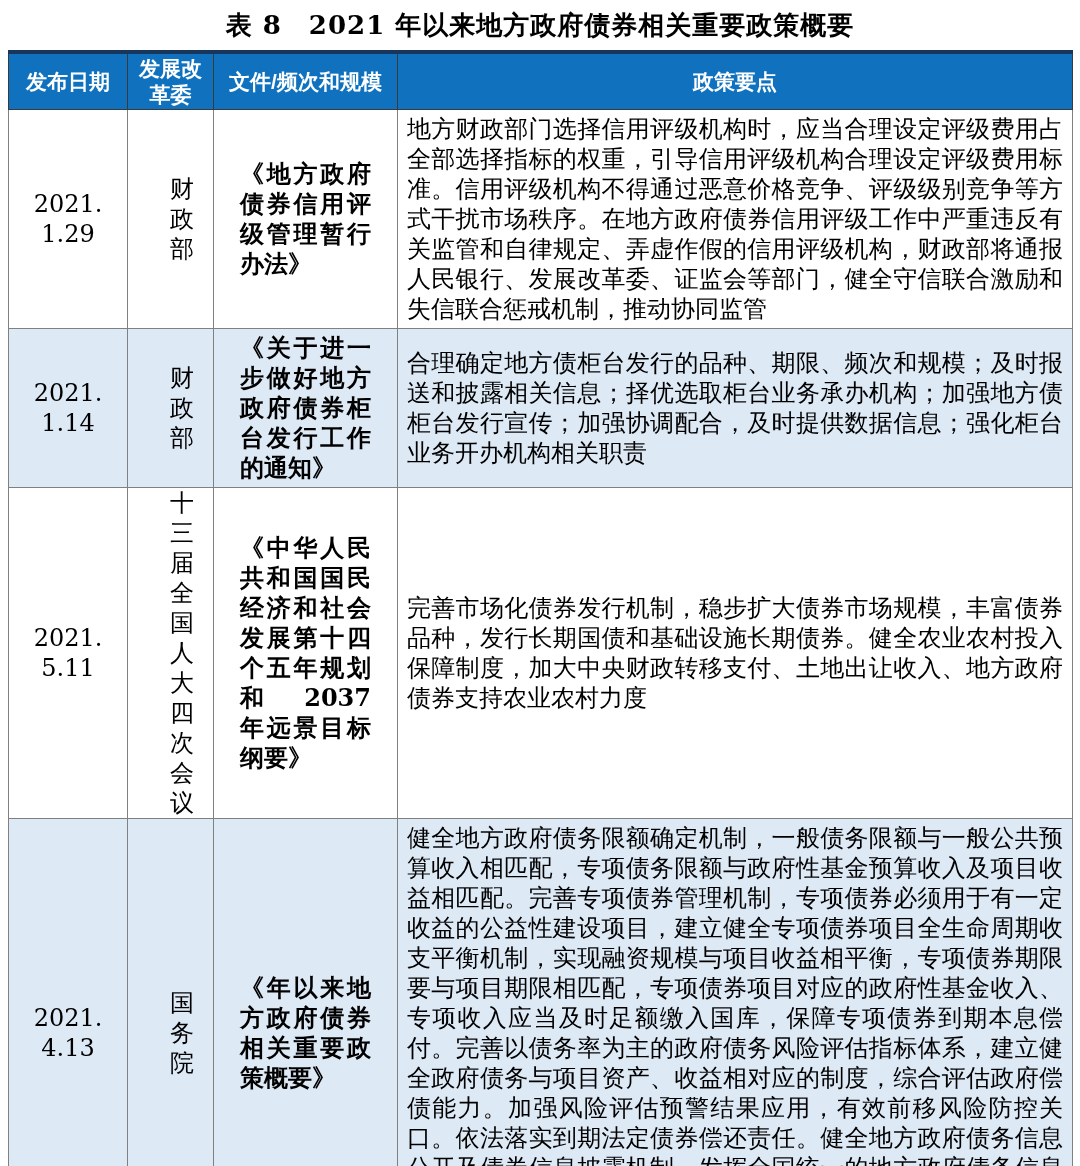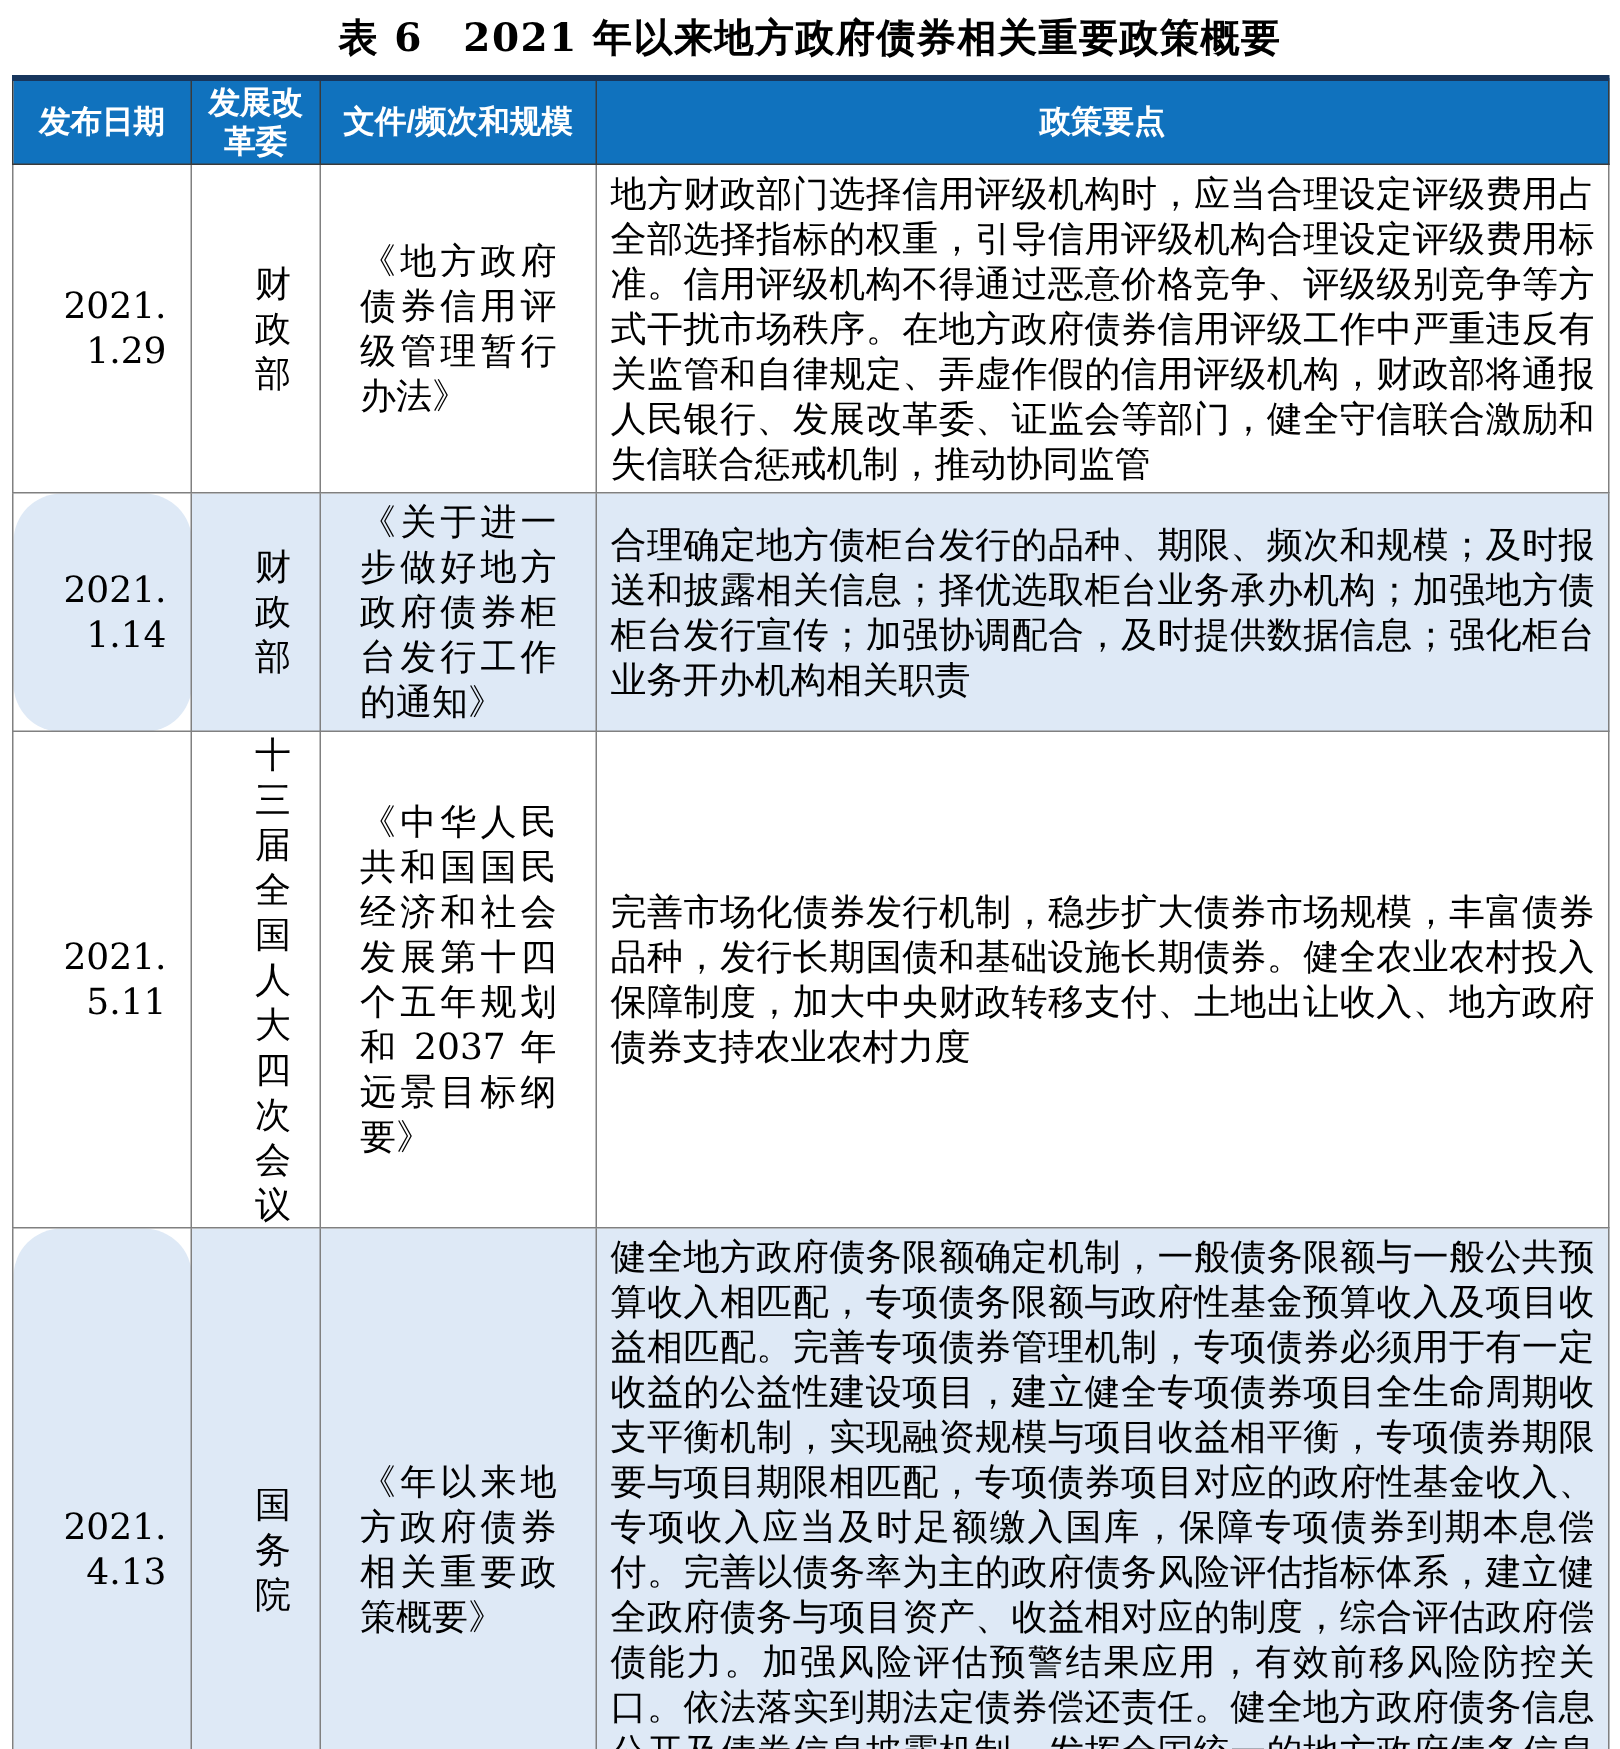--- a/index.html
+++ b/index.html
@@ -53,36 +53,36 @@
     padding: 0 8px;
   }
   td {
     border: 1px solid #808080;
     vertical-align: middle;
     font-size: 24px;
     line-height: 30px;
     word-break: break-all;
   }
   tr.stripe td { background: #DEE9F6; }
-  td.col-date   { text-align: right; padding: 0 16px; border-radius: 32px; }
+  td.col-date   { text-align: center; padding: 0 16px; }
   td.col-issuer { text-align: right; padding: 0 19px; }
-  td.col-doc    { text-align: justify; text-justify: inter-character; padding: 4px 26px; }
+  td.col-doc    { text-align: justify; text-justify: inter-character; padding: 4px 26px; font-weight: bold; }
   td.col-points { text-align: justify; text-justify: inter-character; padding: 4px 9px; }
   tr.r1 { height: 212px; }
   tr.r2 { height: 124px; }
   tr.r3 { height: 182px; }
   tr.r4 { height: 418px; }
   tr.r5 { height: 92px; }
 </style>
 </head>
 <body>
 
 <div class="page">
 
-  <h1 class="title">表 6　2021 年以来地方政府债券相关重要政策概要</h1>
+  <h1 class="title">表 8　2021 年以来地方政府债券相关重要政策概要</h1>
 
   <table class="policy">
     <colgroup>
       <col class="c1">
         <col class="c2">
         <col class="c3">
         <col class="c4">
     </colgroup>
     <thead>
       <tr>

